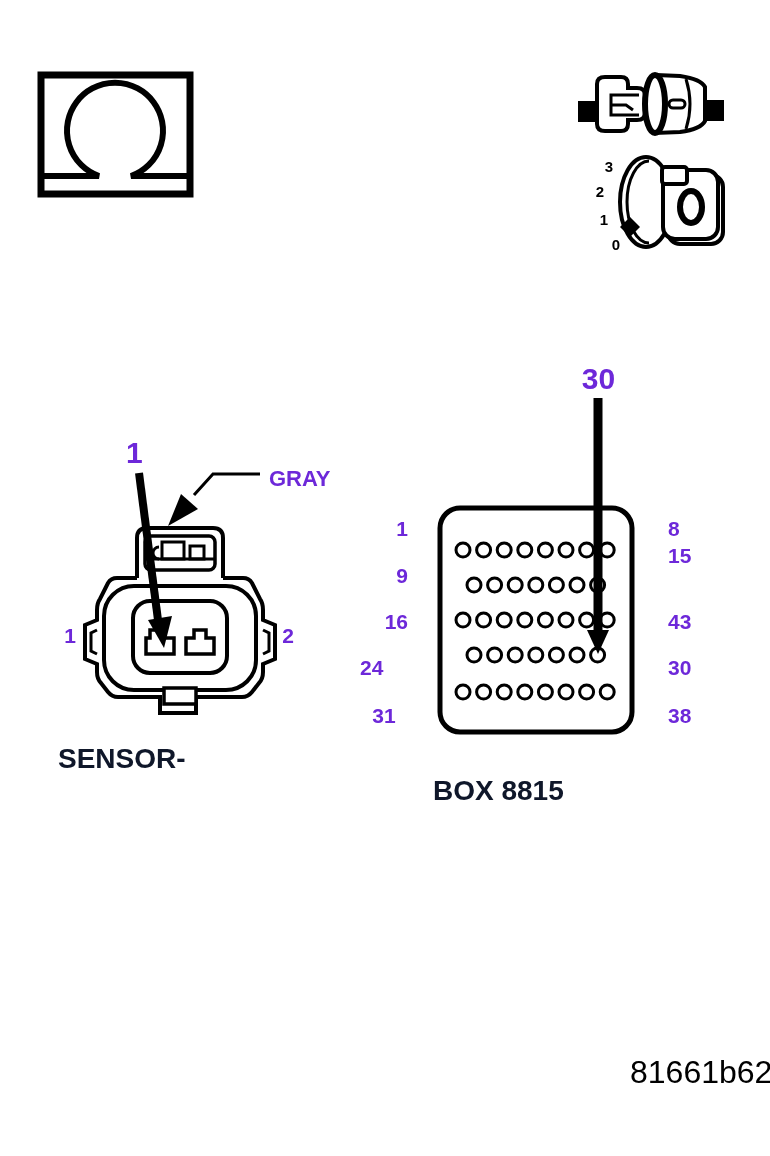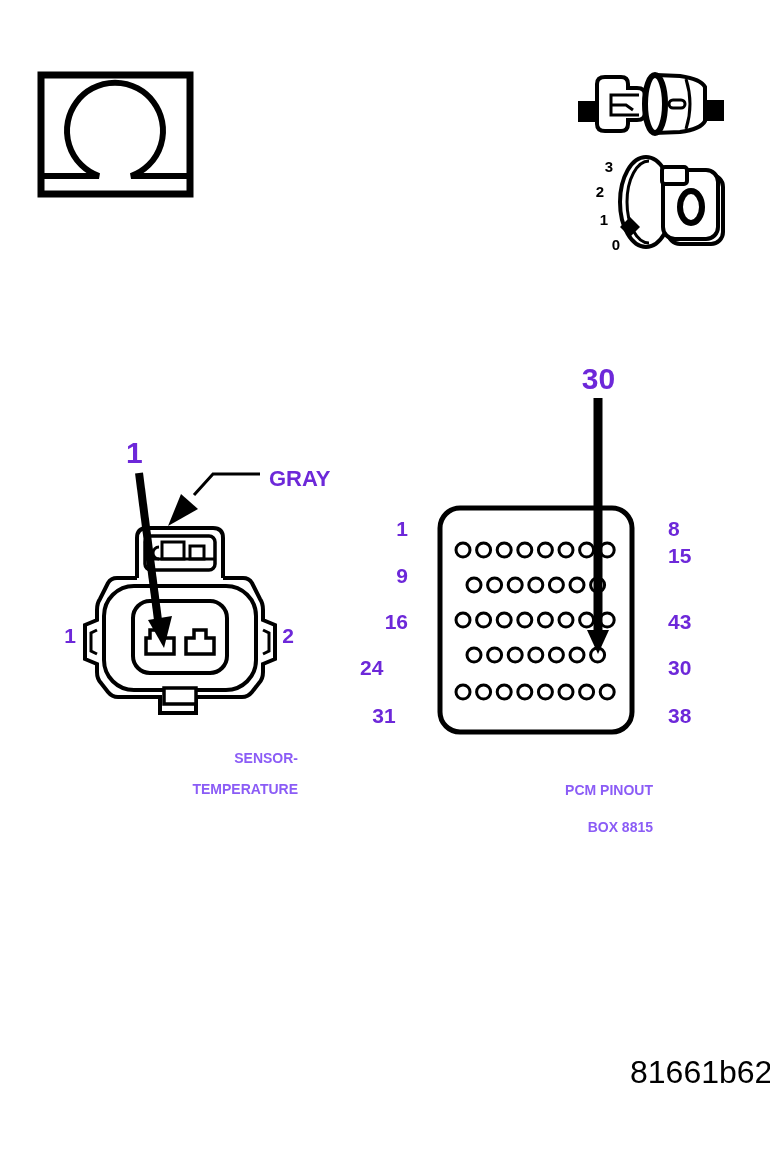--- a/index.html
+++ b/index.html
@@ -2,21 +2,21 @@
 <html><head>
 <meta charset="utf-8">
 <style>
   html,body{margin:0;padding:0;}
   #page{position:relative;width:770px;height:1156px;background:#ffffff;overflow:hidden;
         font-family:"Liberation Sans",sans-serif;color:#000;}
   svg{position:absolute;left:0;top:0;}
   .lbl{position:absolute;font-weight:bold;color:#6d28d9;white-space:pre;}
   .callout{font-size:30px;font-weight:bold;}
   .pinlbl{font-size:21px;font-weight:bold;}
-  .cap{position:absolute;text-align:right;font-weight:bold;font-size:14px;color:#8b5cf6;}
+  .cap{position:absolute;text-align:left;font-weight:bold;font-size:28px;color:#0f172a;}
   .figcode{position:absolute;font-size:32px;font-weight:normal;color:#000;margin-left:32px;}
   .ctr{text-align:center;}
   .keynum{font:bold 15px "Liberation Sans",sans-serif;fill:#000;}
 </style>
 </head>
 <body>
 
 <div id="page">
 
   <svg width="770" height="1156" viewBox="0 0 770 1156">
@@ -131,36 +131,34 @@
     </g>
   </svg>
 
   <div class="lbl callout" style="left:126px;top:436px;">1</div>
   <div class="lbl pinlbl" style="left:269px;top:466px;font-size:22px;">GRAY</div>
   <div class="lbl pinlbl ctr" style="left:60px;top:624px;width:20px;">1</div>
   <div class="lbl pinlbl ctr" style="left:278px;top:624px;width:20px;">2</div>
 
   <div class="cap" style="left:58px;top:743px;width:240px;line-height:31px;">
     <div>SENSOR-</div>
-    <div>TEMPERATURE</div>
   </div>
 
   <div class="lbl callout ctr" style="left:576px;top:362px;width:45px;">30</div>
 
   <div class="lbl pinlbl" style="left:360px;top:517px;width:48px;text-align:right;">1</div>
   <div class="lbl pinlbl" style="left:360px;top:564px;width:48px;text-align:right;">9</div>
   <div class="lbl pinlbl" style="left:360px;top:610px;width:48px;text-align:right;">16</div>
   <div class="lbl pinlbl" style="left:360px;top:656px;width:48px;text-align:left;">24</div>
   <div class="lbl pinlbl" style="left:360px;top:704px;width:48px;text-align:center;">31</div>
 
   <div class="lbl pinlbl" style="left:668px;top:517px;">8</div>
   <div class="lbl pinlbl" style="left:668px;top:544px;">15</div>
   <div class="lbl pinlbl" style="left:668px;top:610px;">43</div>
   <div class="lbl pinlbl" style="left:668px;top:656px;">30</div>
   <div class="lbl pinlbl" style="left:668px;top:704px;">38</div>
 
   <div class="cap" style="left:433px;top:772px;width:220px;line-height:37px;">
-    <div>PCM PINOUT</div>
     <div>BOX 8815</div>
   </div>
 
   <div class="figcode" style="left:598px;top:1054px;">81661b62</div>
 </div>
 
 </body></html>

